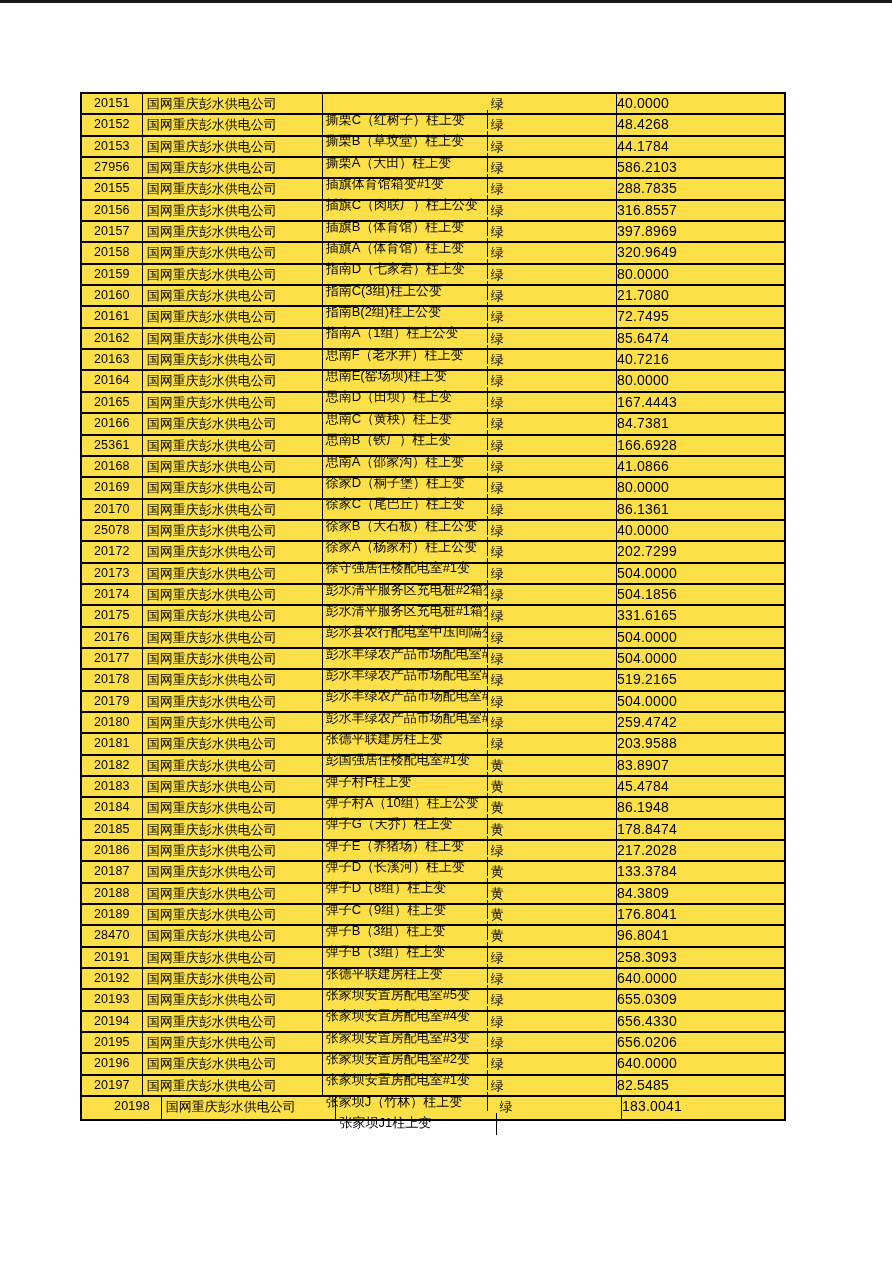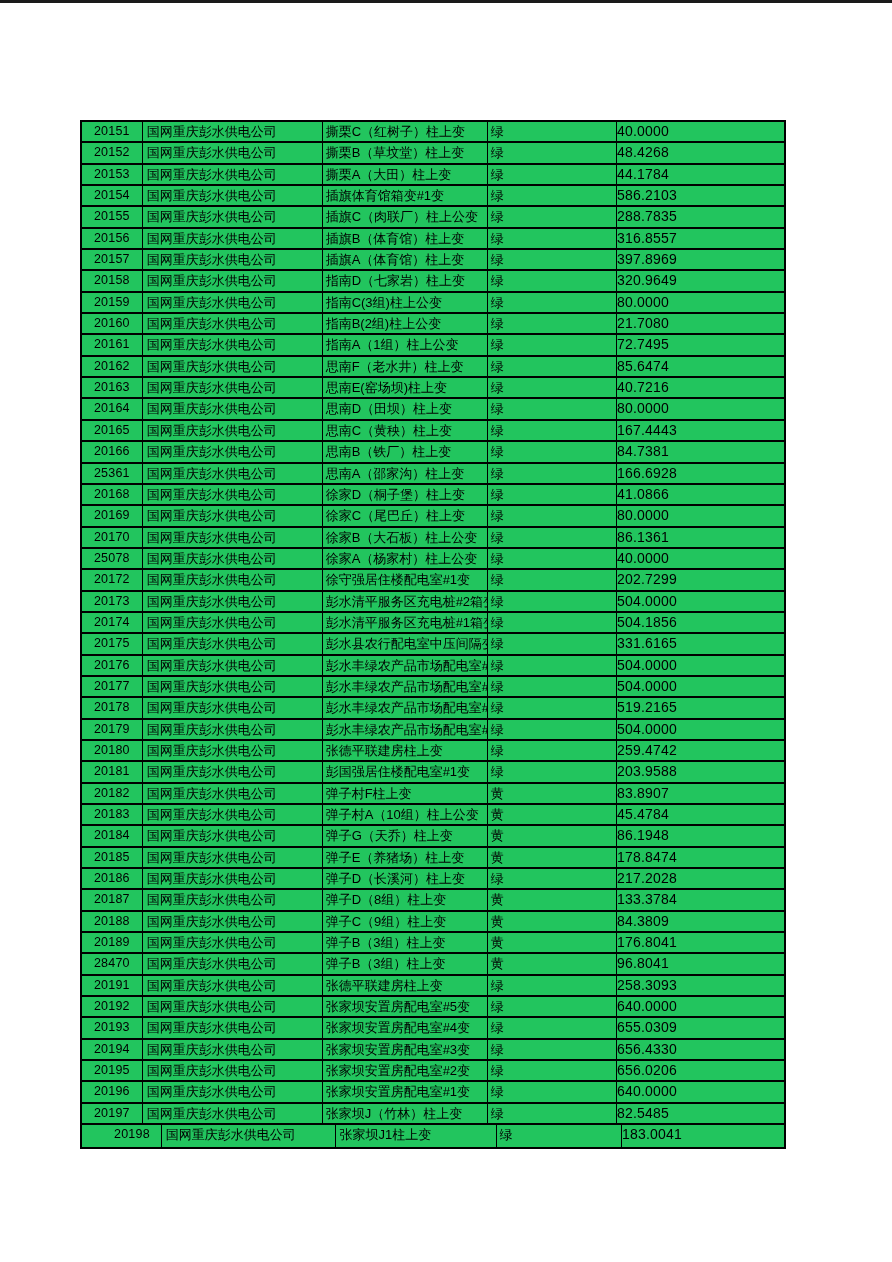--- a/index.html
+++ b/index.html
@@ -5,37 +5,37 @@
   html,body{margin:0;padding:0;}
   body{
     width:892px;height:1262px;position:relative;background:#ffffff;
     font-family:"Liberation Sans","DejaVu Sans",sans-serif;color:#000;
     overflow:hidden;
   }
   .topbar{
     position:absolute;top:0;left:0;width:892px;height:3px;background:#1a1a1a;
   }
   .sheet-table{
-    position:absolute;left:80px;top:120px;width:706px;
-    border:2px solid #000;box-sizing:border-box;background:#22c55e;
+    position:absolute;left:80px;top:92px;width:706px;
+    border:2px solid #000;box-sizing:border-box;background:#fde047;
   }
   .tr{
     display:flex;height:21.35px;box-sizing:border-box;
     border-bottom:2px solid #000;
   }
   .tr:last-child{border-bottom:none;padding-left:21px;}
   .td{
     box-sizing:border-box;border-right:1px solid #000;
     overflow:hidden;white-space:nowrap;
     font-size:13px;line-height:19px;height:100%;
   }
   .td:last-child{border-right:none;}
   .c-id{width:61px;text-align:center;font-size:12.5px;letter-spacing:.2px;}
   .c-company{width:181px;padding-left:4px;}
-  .c-name{width:166px;padding-left:3px;}
+  .c-name{width:166px;padding-left:3px;margin-top:16px;}
   .c-status{width:130px;padding-left:3px;}
   .c-value{width:168px;text-align:left;font-size:14px;letter-spacing:.2px;}
 </style>
 </head>
 <body>
 
 <div class="topbar"></div>
 
 <div class="sheet-table">
   <div id="table-body">
@@ -54,21 +54,21 @@
     <div class="td c-value">48.4268</div>
   </div>
       <div class="tr">
     <div class="td c-id">20153</div>
     <div class="td c-company">国网重庆彭水供电公司</div>
     <div class="td c-name">撕栗A（大田）柱上变</div>
     <div class="td c-status">绿</div>
     <div class="td c-value">44.1784</div>
   </div>
       <div class="tr">
-    <div class="td c-id">20154</div>
+    <div class="td c-id">27956</div>
     <div class="td c-company">国网重庆彭水供电公司</div>
     <div class="td c-name">插旗体育馆箱变#1变</div>
     <div class="td c-status">绿</div>
     <div class="td c-value">586.2103</div>
   </div>
       <div class="tr">
     <div class="td c-id">20155</div>
     <div class="td c-company">国网重庆彭水供电公司</div>
     <div class="td c-name">插旗C（肉联厂）柱上公变</div>
     <div class="td c-status">绿</div>

